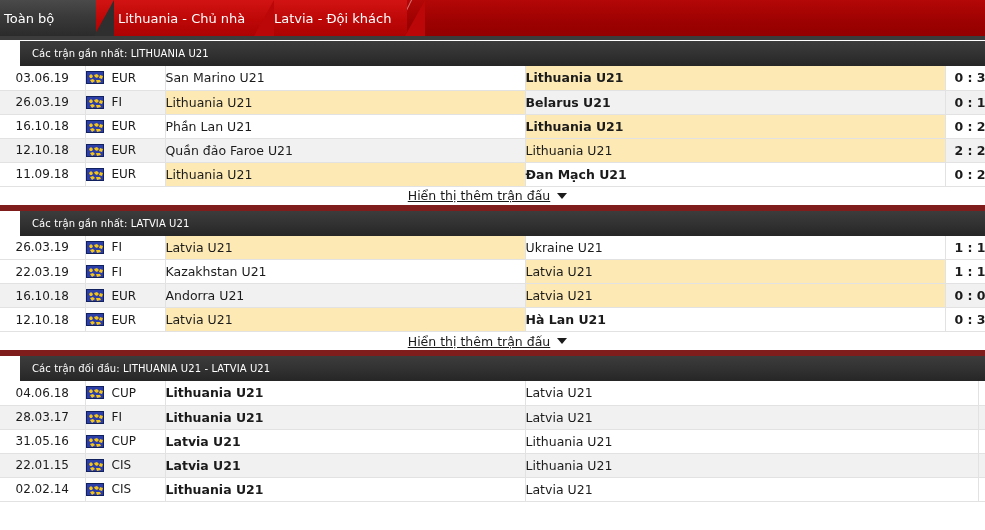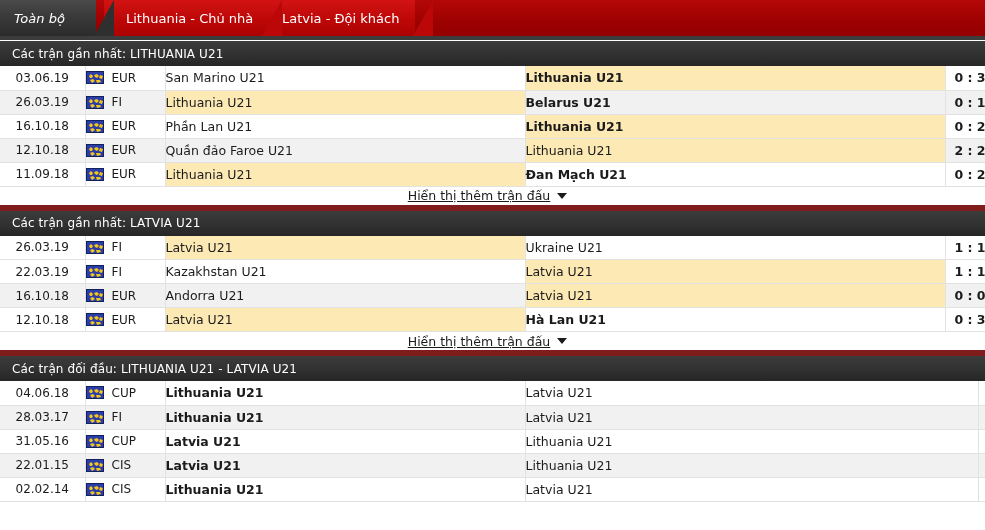--- a/index.html
+++ b/index.html
@@ -28,35 +28,33 @@
     position: absolute; top: 0; height: 36px;
     display: flex; align-items: center;
     padding: 0 26px 0 22px;
     font-size: 13px; color: #ffffff; white-space: nowrap;
     cursor: pointer;
   }
   .tab .lbl { position: relative; z-index: 3; }
   .tab.active {
     left: 0;
     background: linear-gradient(to bottom, #4a4a4a 0%, #3a3a3a 45%, #2b2b2b 100%);
-    padding-left: 14px;
+    padding-left: 4px;
     color: #ffffff;
-    font-style: italic;
   }
   .tab.active::after {
     content: ""; position: absolute; right: -18px; top: 0;
     width: 0; height: 0;
     border-style: solid;
     border-width: 0 0 36px 20px;
     border-color: transparent transparent #2f2f2f transparent;
     z-index: 2;
   }
   .tab.bright {
     background: linear-gradient(to bottom, #d21313 0%, #bd0707 55%, #ad0202 100%);
-    margin-left: 8px;
   }
   .tab.bright::after {
     content: ""; position: absolute; right: -18px; top: 0;
     width: 0; height: 0;
     border-style: solid;
     border-width: 0 0 36px 20px;
     border-color: transparent transparent #bb0707 transparent;
     z-index: 2;
   }
   .tab-div {
@@ -73,22 +71,23 @@
   }
   .tabbar-underline2 { height: 1px; background:#fff; }
 
   
   .section-head {
     height: 25px;
     background: linear-gradient(to bottom, #3c3c3c 0%, #323232 50%, #262626 100%);
     color: #ffffff;
     display: flex; align-items: center;
     padding-left: 12px;
-    font-size: 12px;
+    font-size: 10px;
     letter-spacing: 0.1px;
+    margin-left: 20px;
   }
 
   
   table.matches {
     width: 985px;
     border-collapse: collapse;
     table-layout: fixed;
     font-size: 12.5px;
   }
   table.matches td {

